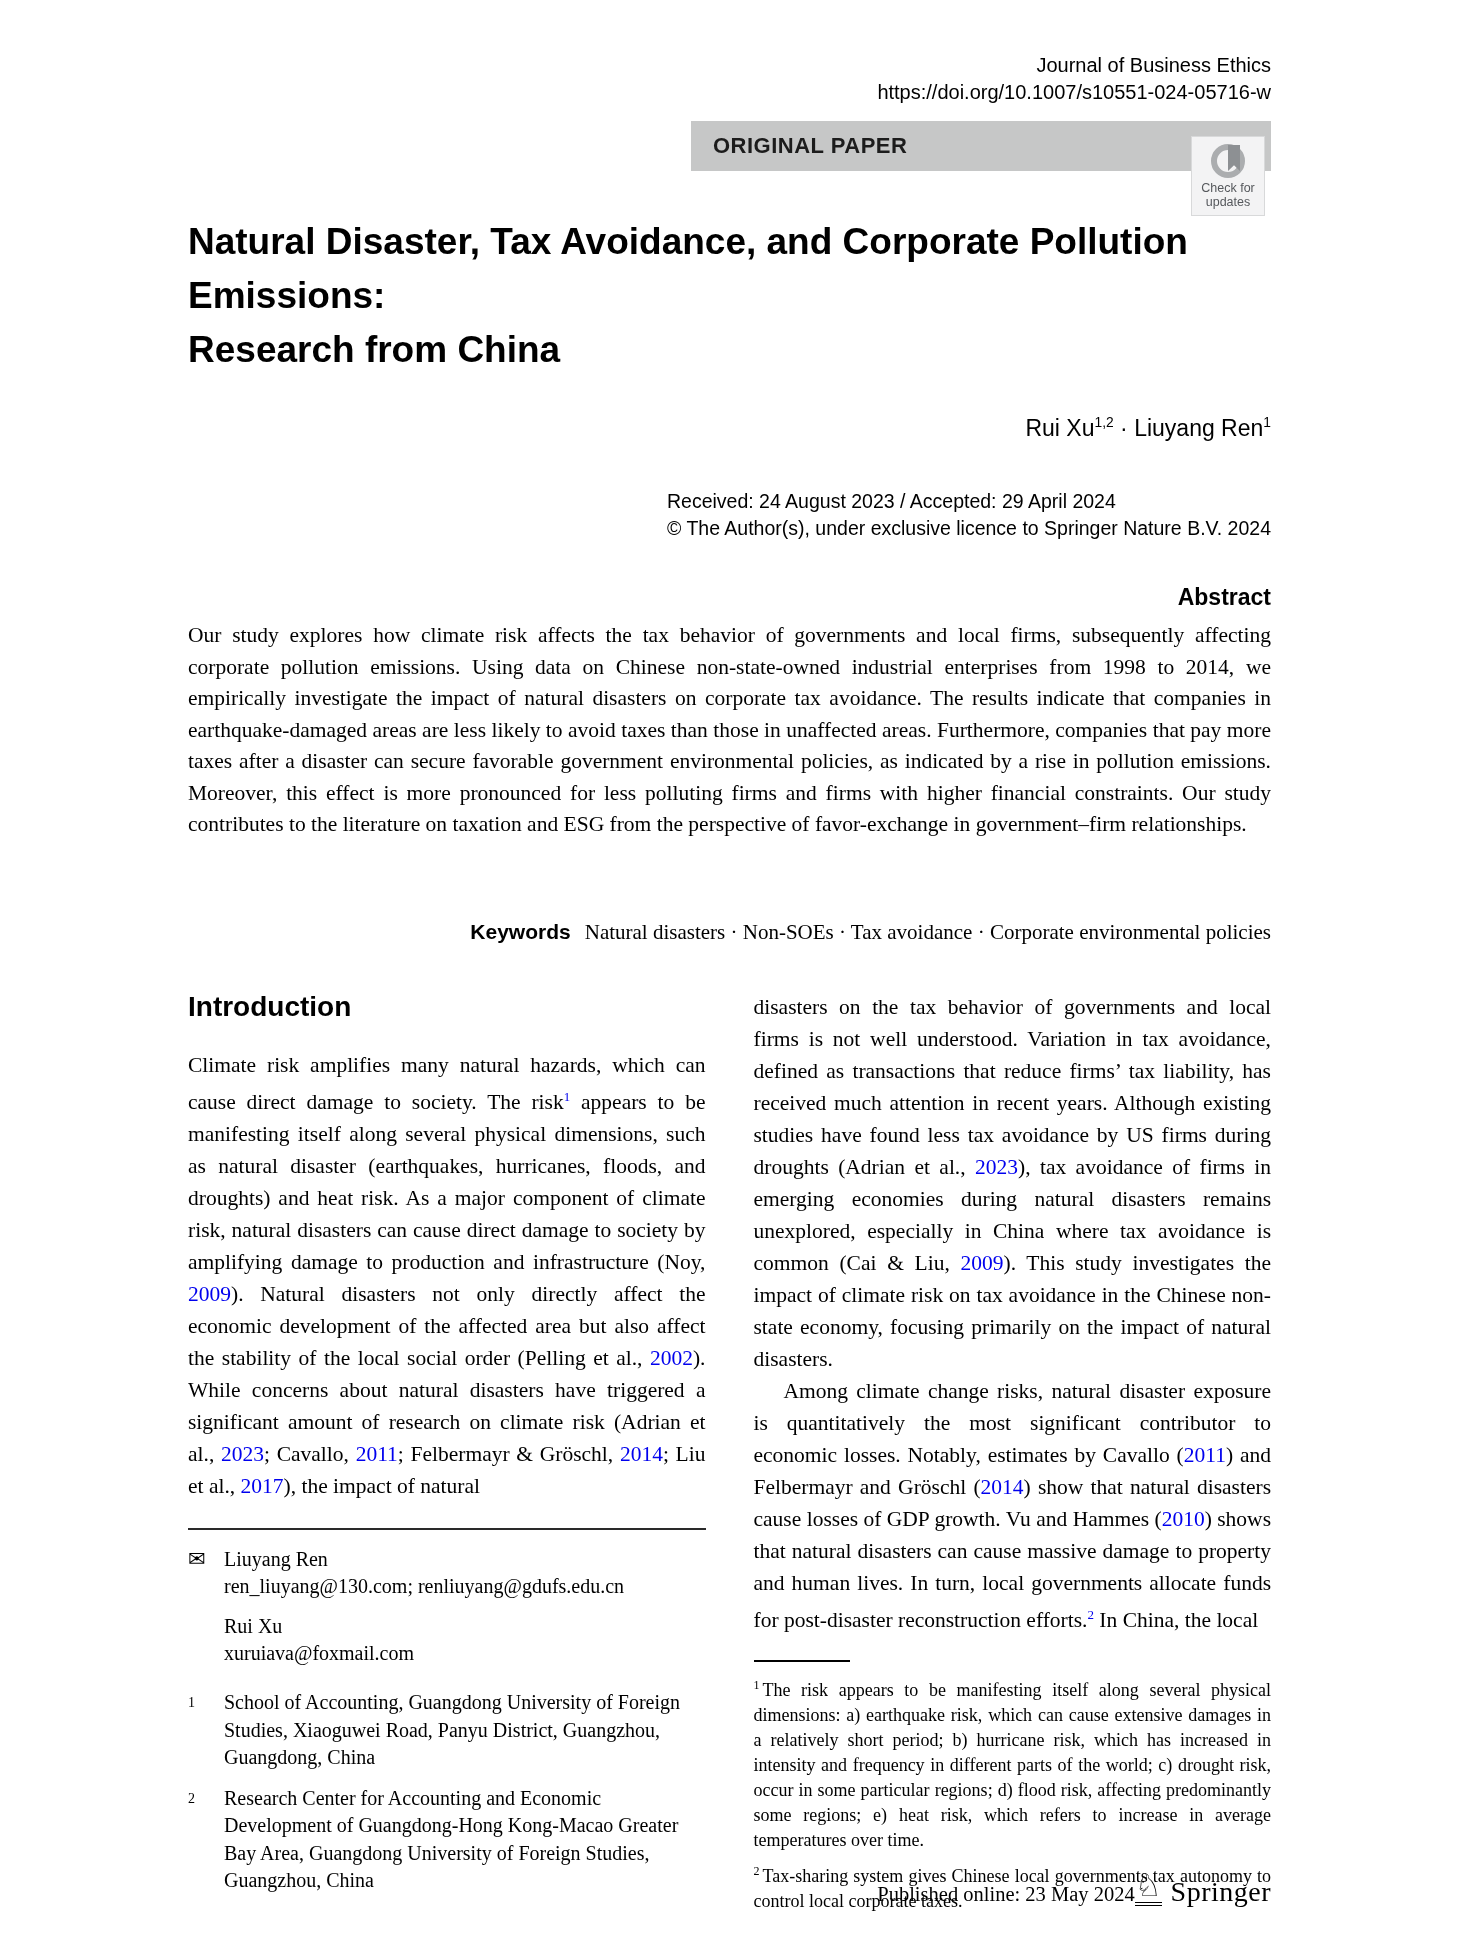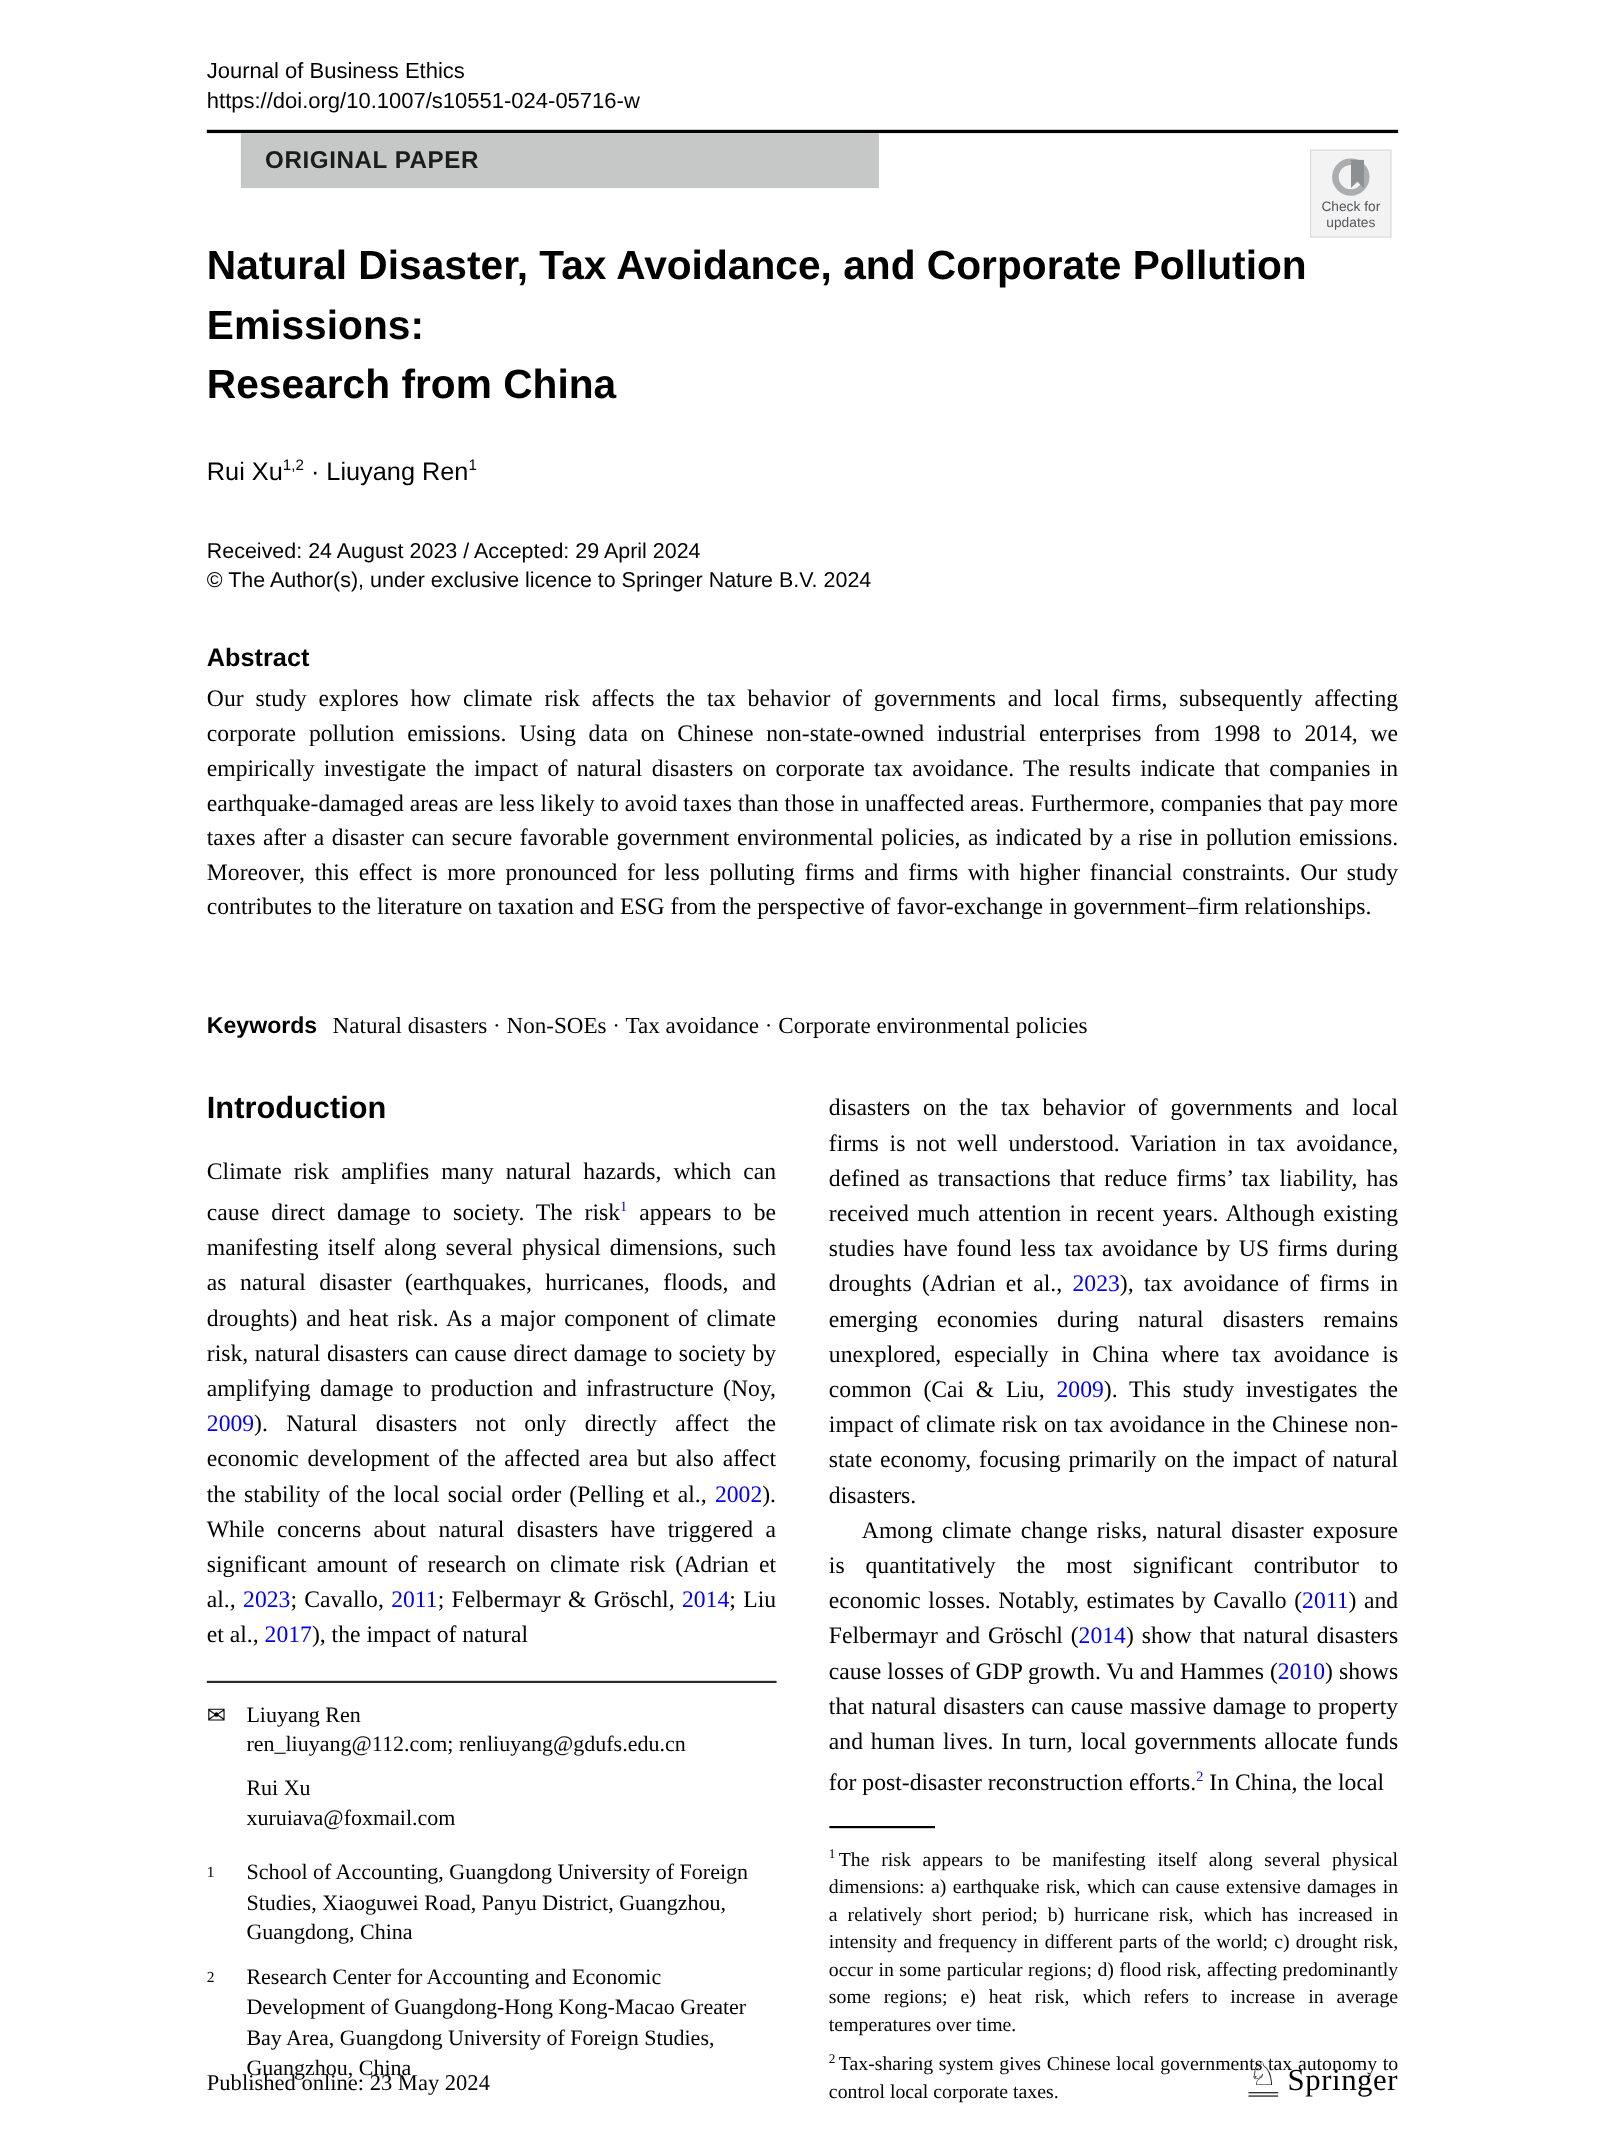--- a/index.html
+++ b/index.html
@@ -1,20 +1,21 @@
 <!DOCTYPE html>
 <html><head>
 <meta charset="utf-8">
 <style>
   html,body{margin:0;padding:0;background:#ffffff;}
   .page{
     position:relative;width:1299px;height:1960px;margin:0 auto;background:#fff;
     box-sizing:border-box;padding:52px 116px 54px 100px;
     display:flex;flex-direction:column;color:#000;overflow:hidden;
     font-family:"Liberation Serif", serif;
+    align-items:flex-end;
   }
   
   .journal-line{font-family:"Liberation Sans",sans-serif;font-size:20px;line-height:27px;}
   .doi-line{font-family:"Liberation Sans",sans-serif;font-size:20px;line-height:27px;}
   .top-rule{border-top:3px solid #000;margin-top:12px;}
   .banner-row{position:relative;margin-left:31px;}
   .type-banner{
     width:580px;height:50px;background:#c6c7c7;display:flex;align-items:center;
     box-sizing:border-box;padding-left:22px;
     font-family:"Liberation Sans",sans-serif;font-weight:bold;font-size:22px;color:#1c1c1c;
@@ -115,21 +116,21 @@
     <div class="col">
       <h2 class="intro-h">Introduction</h2>
       <p class="body-p"><span>Climate risk amplifies many natural hazards, which can cause direct damage to society. The risk</span><sup class="link">1</sup><span> appears to be manifesting itself along several physical dimensions, such as natural disaster (earthquakes, hurricanes, floods, and droughts) and heat risk. As a major component of climate risk, natural disasters can cause direct damage to society by amplifying damage to production and infrastructure (Noy, </span><span class="link">2009</span><span>). Natural disasters not only directly affect the economic development of the affected area but also affect the stability of the local social order (Pelling et al., </span><span class="link">2002</span><span>). While concerns about natural disasters have triggered a significant amount of research on climate risk (Adrian et al., </span><span class="link">2023</span><span>; Cavallo, </span><span class="link">2011</span><span>; Felbermayr &amp; Gröschl, </span><span class="link">2014</span><span>; Liu et al., </span><span class="link">2017</span><span>), the impact of natural</span></p>
 
       <div class="contact-block">
         <div class="contact-divider"></div>
         <div class="contact-row">
           <span class="c-marker">✉</span>
           <div>
             <div>Liuyang Ren</div>
-            <div>ren_liuyang@112.com; renliuyang@gdufs.edu.cn</div>
+            <div>ren_liuyang@130.com; renliuyang@gdufs.edu.cn</div>
           </div>
         </div>
         <div class="contact-row">
           <span class="c-marker"></span>
           <div>
             <div>Rui Xu</div>
             <div>xuruiava@foxmail.com</div>
           </div>
         </div>
         <div class="affils">

